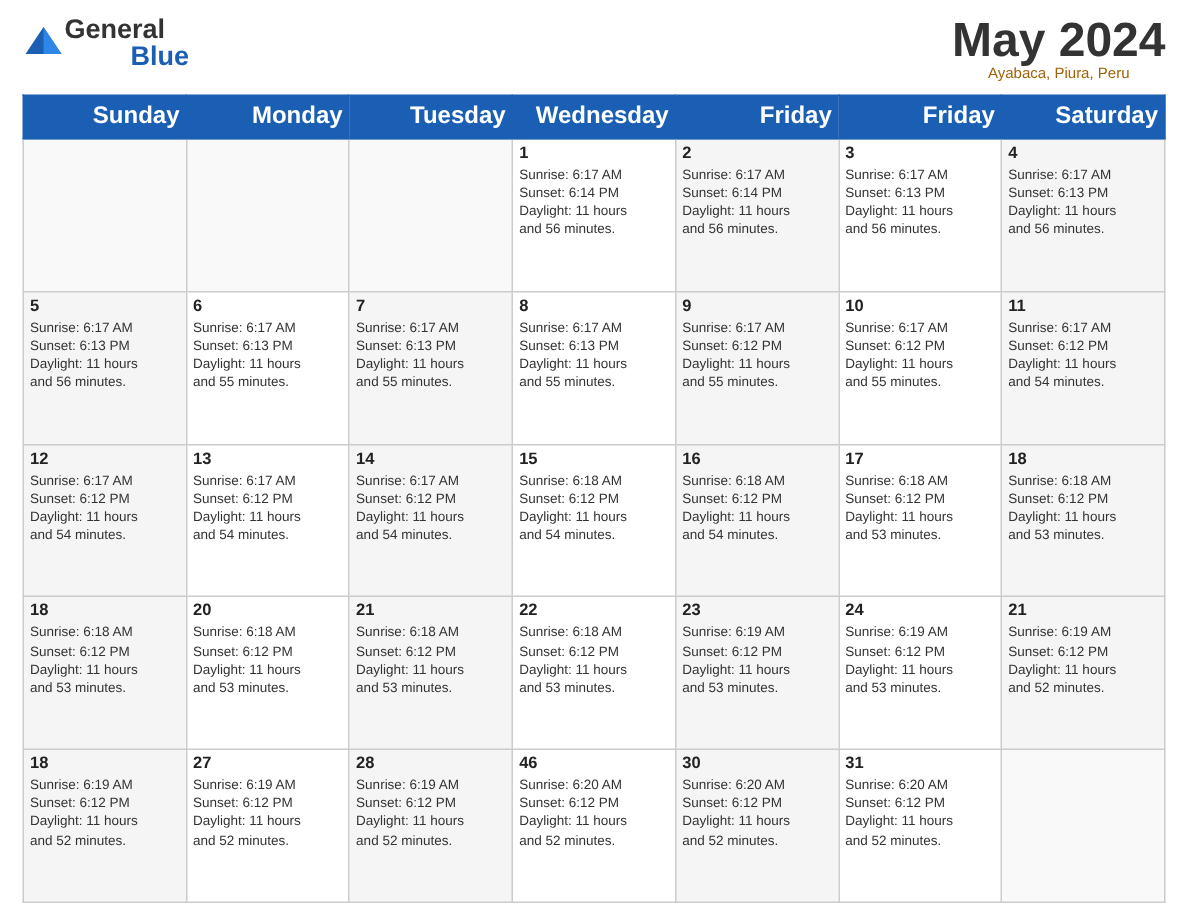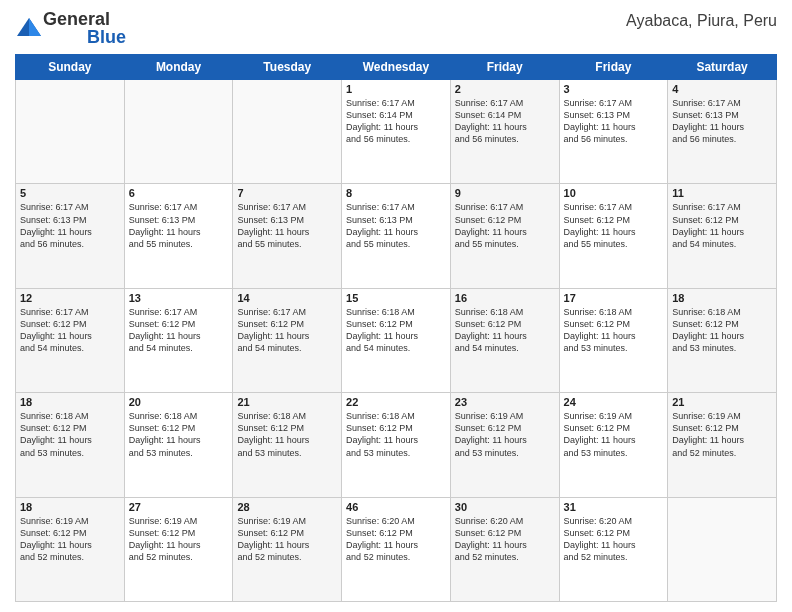--- a/index.html
+++ b/index.html
@@ -51,38 +51,39 @@
     .title-section {
       text-align: right;
     }
     .month-title {
       font-size: 32px;
       font-weight: bold;
       color: #333;
       line-height: 1;
     }
     .location {
-      font-size: 16px;
-      color: #404040;
+      font-size: 10px;
+      color: #a16207;
       margin-top: 2px;
+      text-align: center;
     }
     .calendar {
       flex: 1;
       border: 1px solid #ccc;
       border-collapse: collapse;
       width: 100%;
       table-layout: fixed;
     }
     .calendar th {
       background-color: #1a5fb4;
       color: #fff;
-      font-size: 12px;
+      font-size: 16px;
       font-weight: bold;
       padding: 5px 4px;
-      text-align: center;
+      text-align: right;
       border: 1px solid #1a5fb4;
     }
     .calendar td {
       border: 1px solid #ccc;
       vertical-align: top;
       padding: 3px 4px;
       font-size: 9.5px;
       color: #333;
       background: #fff;
       height: 78px;
@@ -128,20 +129,21 @@
       <svg class="logo-icon" viewBox="0 0 28 28" xmlns="http://www.w3.org/2000/svg">
         <polygon points="14,4 26,22 2,22" fill="#1a5fb4"></polygon>
         <polygon points="14,4 26,22 14,22" fill="#2d87e8"></polygon>
       </svg>
       <div class="logo-text">
         <span class="logo-general">General</span>
         <span class="logo-blue">Blue</span>
       </div>
     </div>
     <div class="title-section">
+      <div class="month-title">May 2024</div>
       <div class="location">Ayabaca, Piura, Peru</div>
     </div>
   </div>
 
   <table class="calendar">
     <thead>
       <tr>
         <th>Sunday</th>
         <th>Monday</th>
         <th>Tuesday</th>

